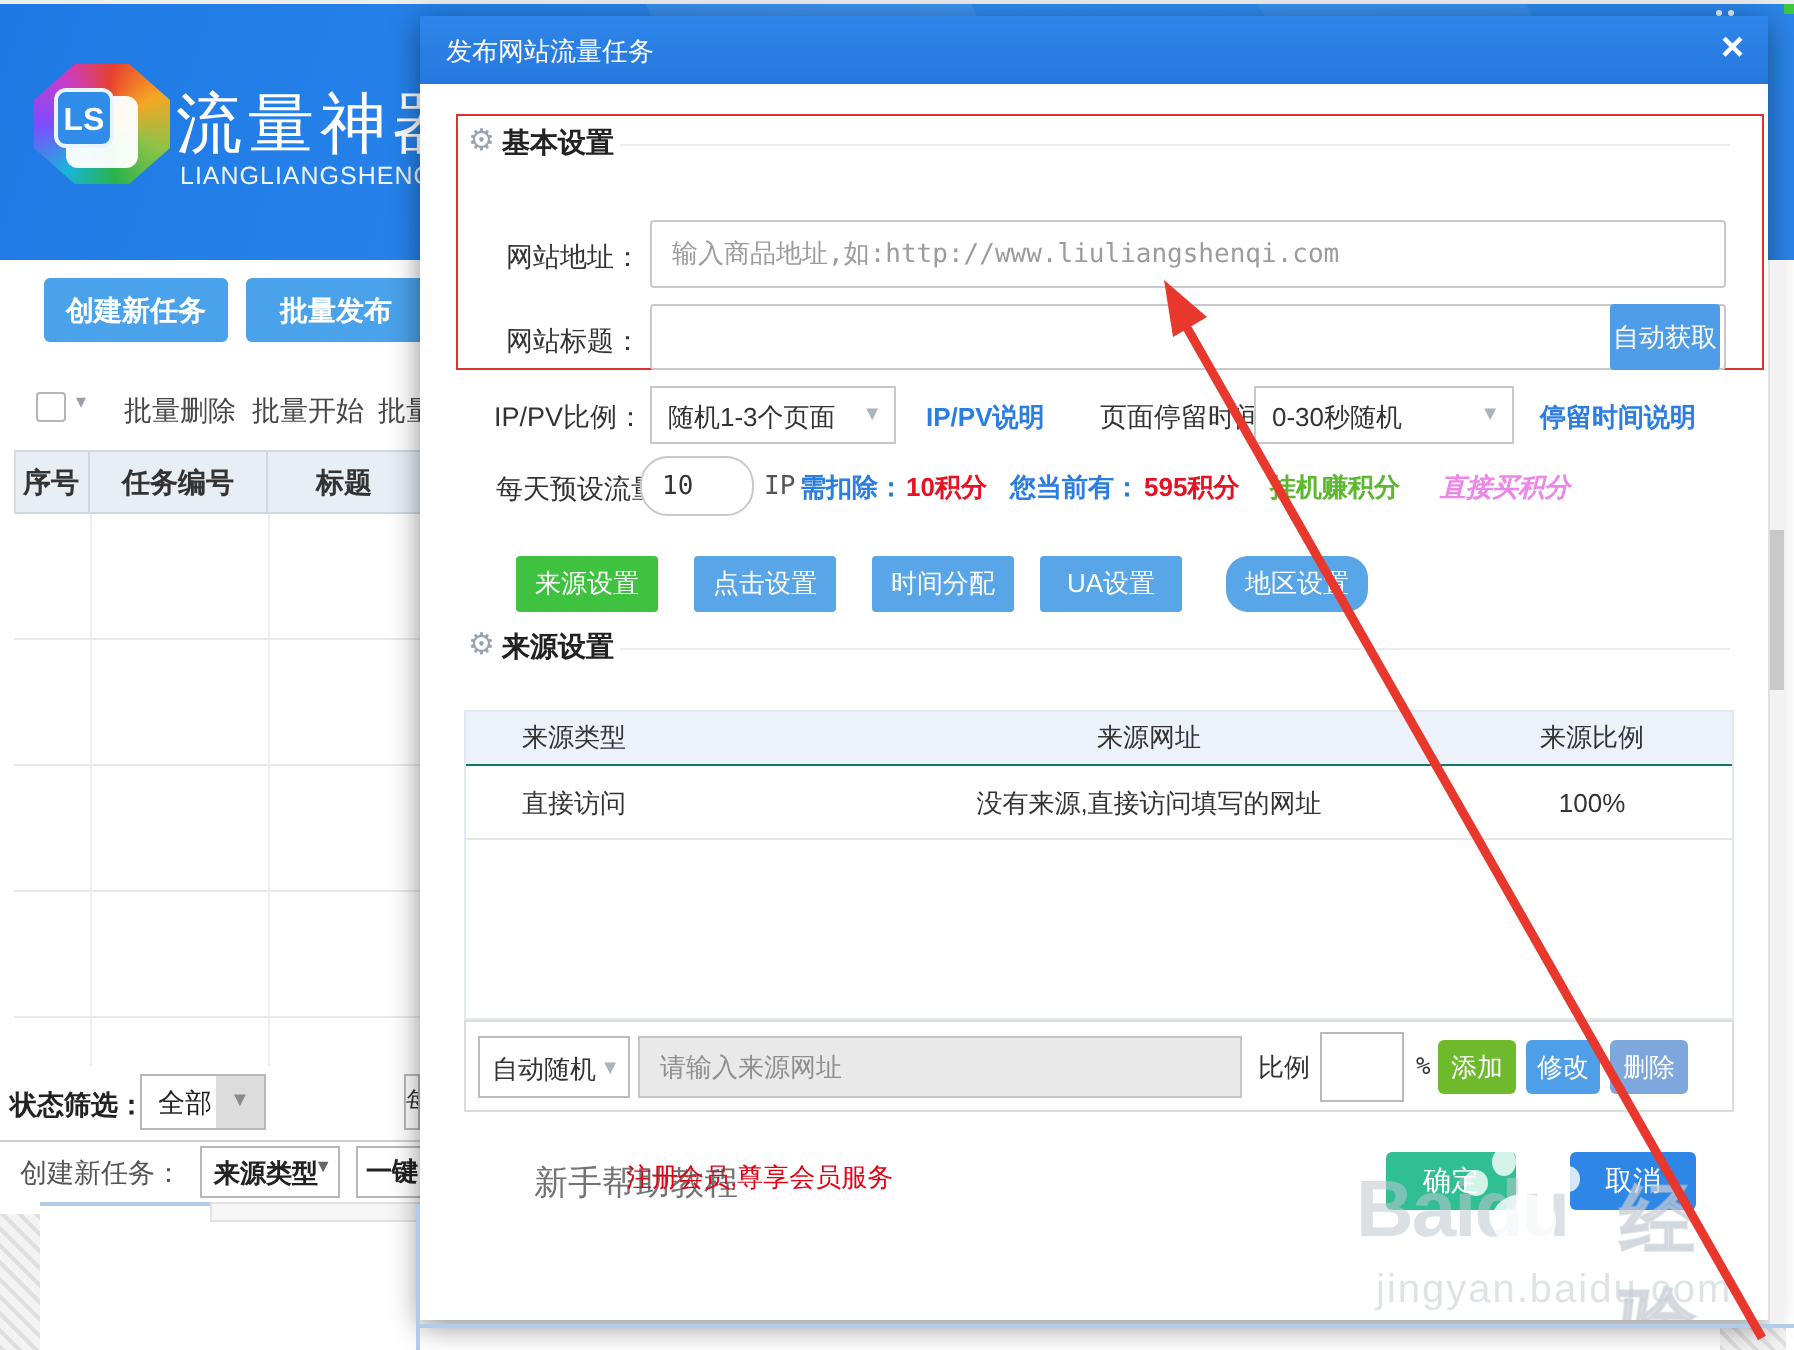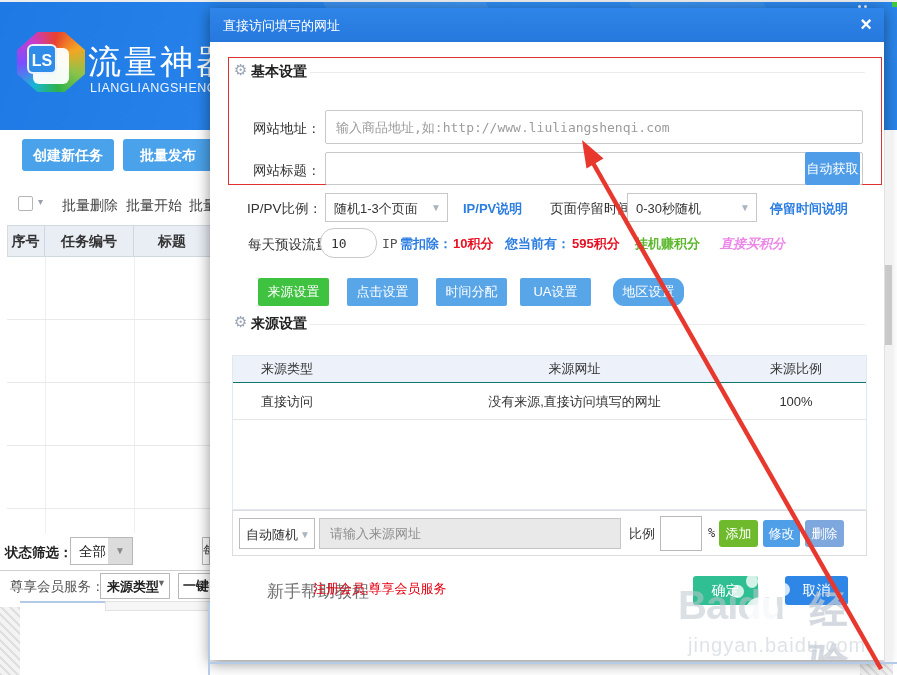--- a/index.html
+++ b/index.html
@@ -197,41 +197,41 @@
   </div>
 
   <div class="status-bar-label">状态筛选：</div>
   <div class="status-select">
     <span class="txt">全部</span>
     <span class="arrow-box"><span>▼</span></span>
   </div>
   <div class="partial-box">每</div>
 
   <div class="speed-row-border"></div>
-  <div class="speed-label">尊享会员服务：</div>
+  <div class="speed-label">创建新任务：</div>
   <div class="speed-select">
     <span class="txt">来源类型</span>
     <span class="car">▼</span>
   </div>
   <div class="speed-partial">一键</div>
 
   <div class="left-bottom-line"></div>
   <div class="gray-sliver"></div>
   <div class="hatch hatch-left"></div>
   <div class="hatch hatch-right"></div>
   <div class="bottom-line"></div>
   <div class="mid-vline"></div>
 
   <div class="main-scroll-track">
     <div class="main-scroll-thumb"></div>
   </div>
 
   <div class="dialog">
     <div class="dlg-titlebar">
-      <span class="dlg-title">直接访问填写的网址</span>
+      <span class="dlg-title">发布网站流量任务</span>
       <span class="dlg-close">×</span>
     </div>
 
     <div class="red-box"></div>
 
     <span class="sec-gear" style="left:24px; top:53px;">⚙</span>
     <span class="sec-label" style="left:41px; top:55px;">基本设置</span>
     <div class="sec-line" style="top:64px;"></div>
 
     <span class="fld-label" style="left:43px; top:112px;">网站地址：</span>

